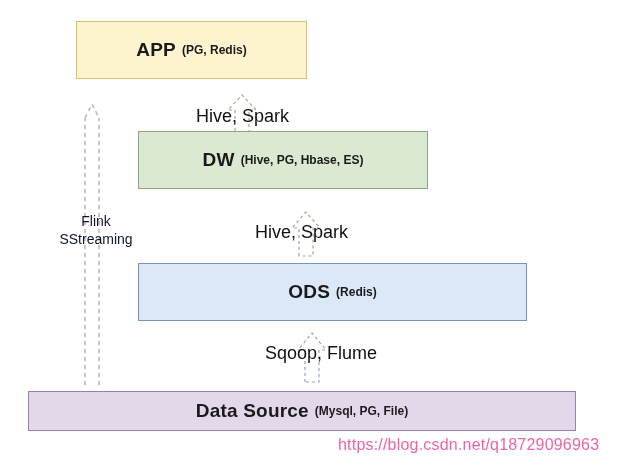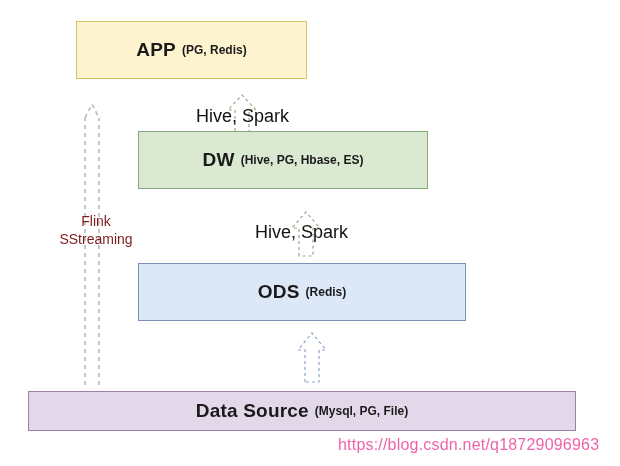--- a/index.html
+++ b/index.html
@@ -50,21 +50,21 @@
     border-color: #d6c268;
   }
   #box-dw {
     left: 138px; top: 131px;
     width: 290px; height: 58px;
     background: #dbe9d2;
     border-color: #8aa97a;
   }
   #box-ods {
     left: 138px; top: 263px;
-    width: 328px; height: 58px;
+    width: 389px; height: 58px;
     background: #dce7f8;
     border-color: #7a91b8;
   }
   #box-datasource {
     left: 28px;  top: 391px;
     width: 548px; height: 40px;
     background: #e3d8ea;
     border-color: #9a81ab;
   }
 
@@ -89,21 +89,21 @@
   #label-ods-src  { left: 265px; top: 343px; }
 
   #label-flink {
     position: absolute;
     left: 52px;
     top: 212px;
     width: 88px;
     text-align: center;
     font-size: 14px;
     line-height: 18px;
-    color: #7f1d1d;
+    color: #0f172a;
   }
   #label-flink .line { display: block; }
 
   
   #watermark {
     position: absolute;
     left: 338px;
     top: 436px;
     font-size: 16px;
     color: #ec4899;
@@ -155,20 +155,21 @@
 
   <div class="layer-box" id="box-datasource">
     <span class="layer-title">Data Source</span>
     <span class="layer-sub">(Mysql, PG, File)</span>
   </div>
 
   <div class="arrow-label" id="label-app-dw">Hive, Spark</div>
 
   <div class="arrow-label" id="label-dw-ods">Hive, Spark</div>
 
+  <div class="arrow-label" id="label-ods-src">Sqoop, Flume</div>
 
   <div id="label-flink">
     <span class="line">Flink</span>
     <span class="line">SStreaming</span>
   </div>
 
   <div id="watermark">https://blog.csdn.net/q18729096963</div>
 
 </div>
 

